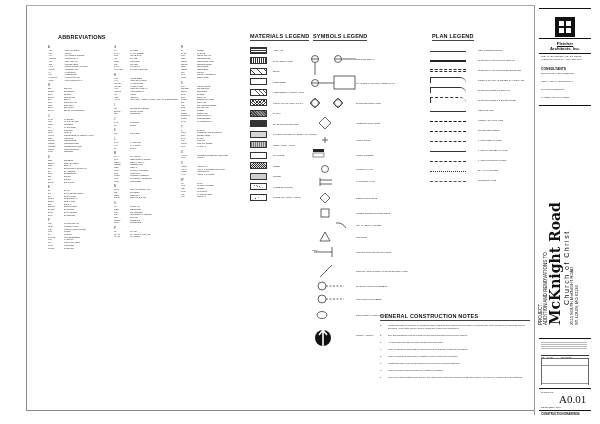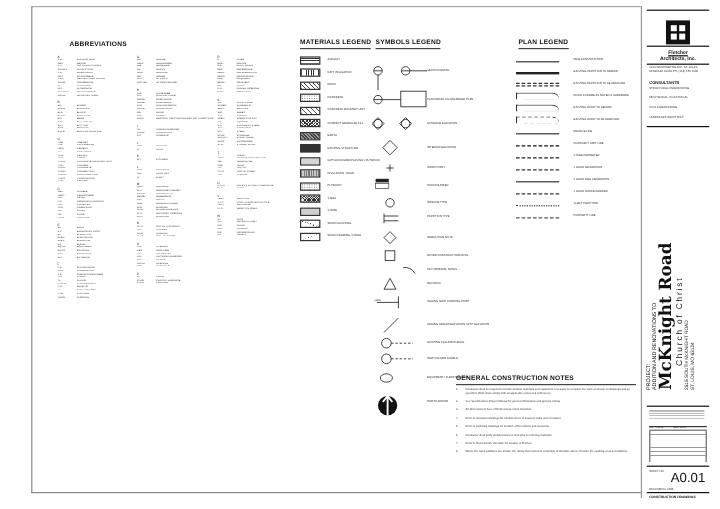--- a/index.html
+++ b/index.html
@@ -42,21 +42,21 @@
   .note { display: flex; font-size: 2.3px; line-height: 3px; color: #333; margin-bottom: 4px; }
   .note .n { width: 8px; flex: none; }
 
   
   .tb { position: absolute; left: 534px; top: 5px; width: 60px; height: 410px; border-left: 1px solid #999; }
   .tb-line { position: absolute; left: 4px; width: 52px; border-top: 1px solid #111; }
   .logo { position: absolute; left: 20px; top: 12px; width: 20px; height: 20px; background: #111; }
   .logo i { position: absolute; width: 5px; height: 5px; background: #fff; }
   .firm { position: absolute; left: 4px; width: 52px; text-align: center; font-weight: bold; font-size: 4.2px; line-height: 5px; }
   .project { position: absolute; left: 0; top: 0; transform-origin: 0 0; transform: rotate(-90deg); white-space: nowrap; }
-  .sheet-no { position: absolute; font-size: 11px; color: #111; }
+  .sheet-no { position: absolute; font-size: 11px; color: #111; font-family: Liberation Serif, serif; }
 </style>
 </head>
 <body>
 
 <div class="sheet">
   <div class="frame"></div>
 
   <div class="section-title" style="left:58px;top:34px;">ABBREVIATIONS</div>
   <div class="abbr">
     <div class="abbr-col" id="abbr-col-0" style="left:0;">

